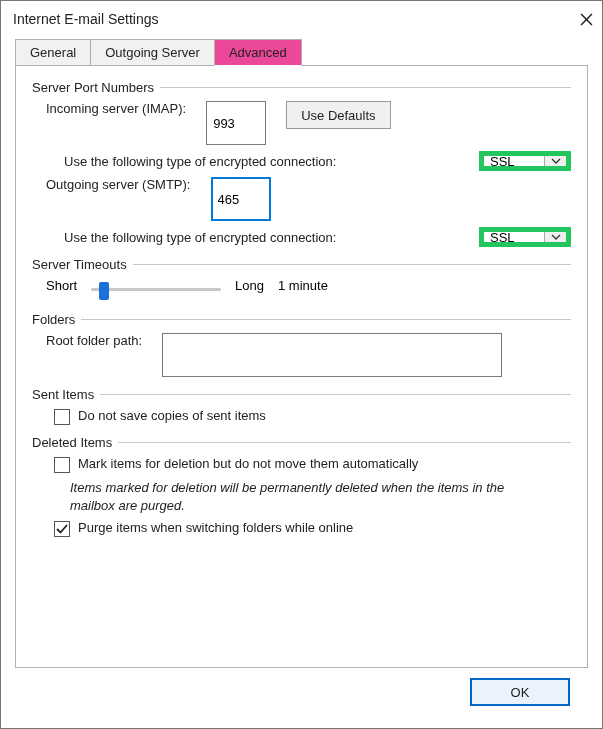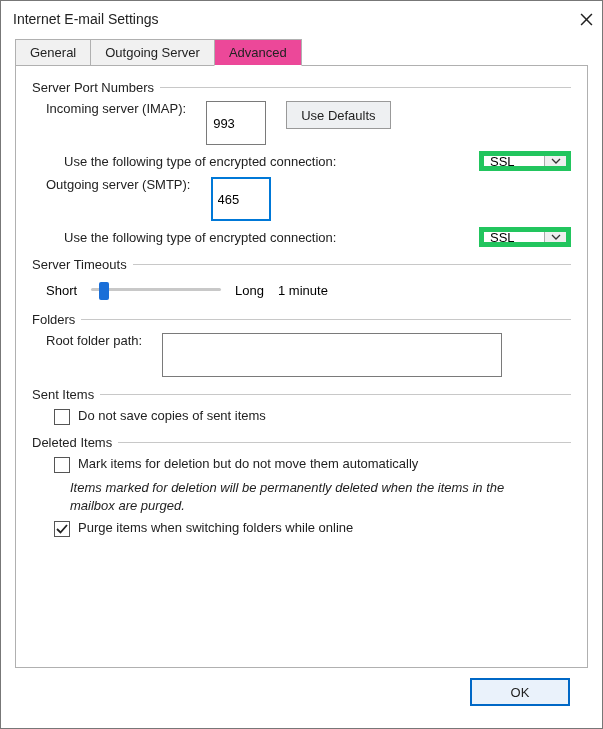--- a/index.html
+++ b/index.html
@@ -141,21 +141,20 @@
     background: #efefef;
     display: flex;
     align-items: center;
     justify-content: center;
     cursor: pointer;
   }
   .select .selbtn svg { width: 10px; height: 6px; }
   
   .slider-wrap {
     display: flex;
-    align-items: center;
     gap: 14px;
     margin: 6px 0 6px 14px;
   }
   .slider {
     position: relative;
     width: 130px;
     height: 24px;
   }
   .slider .track {
     position: absolute;

